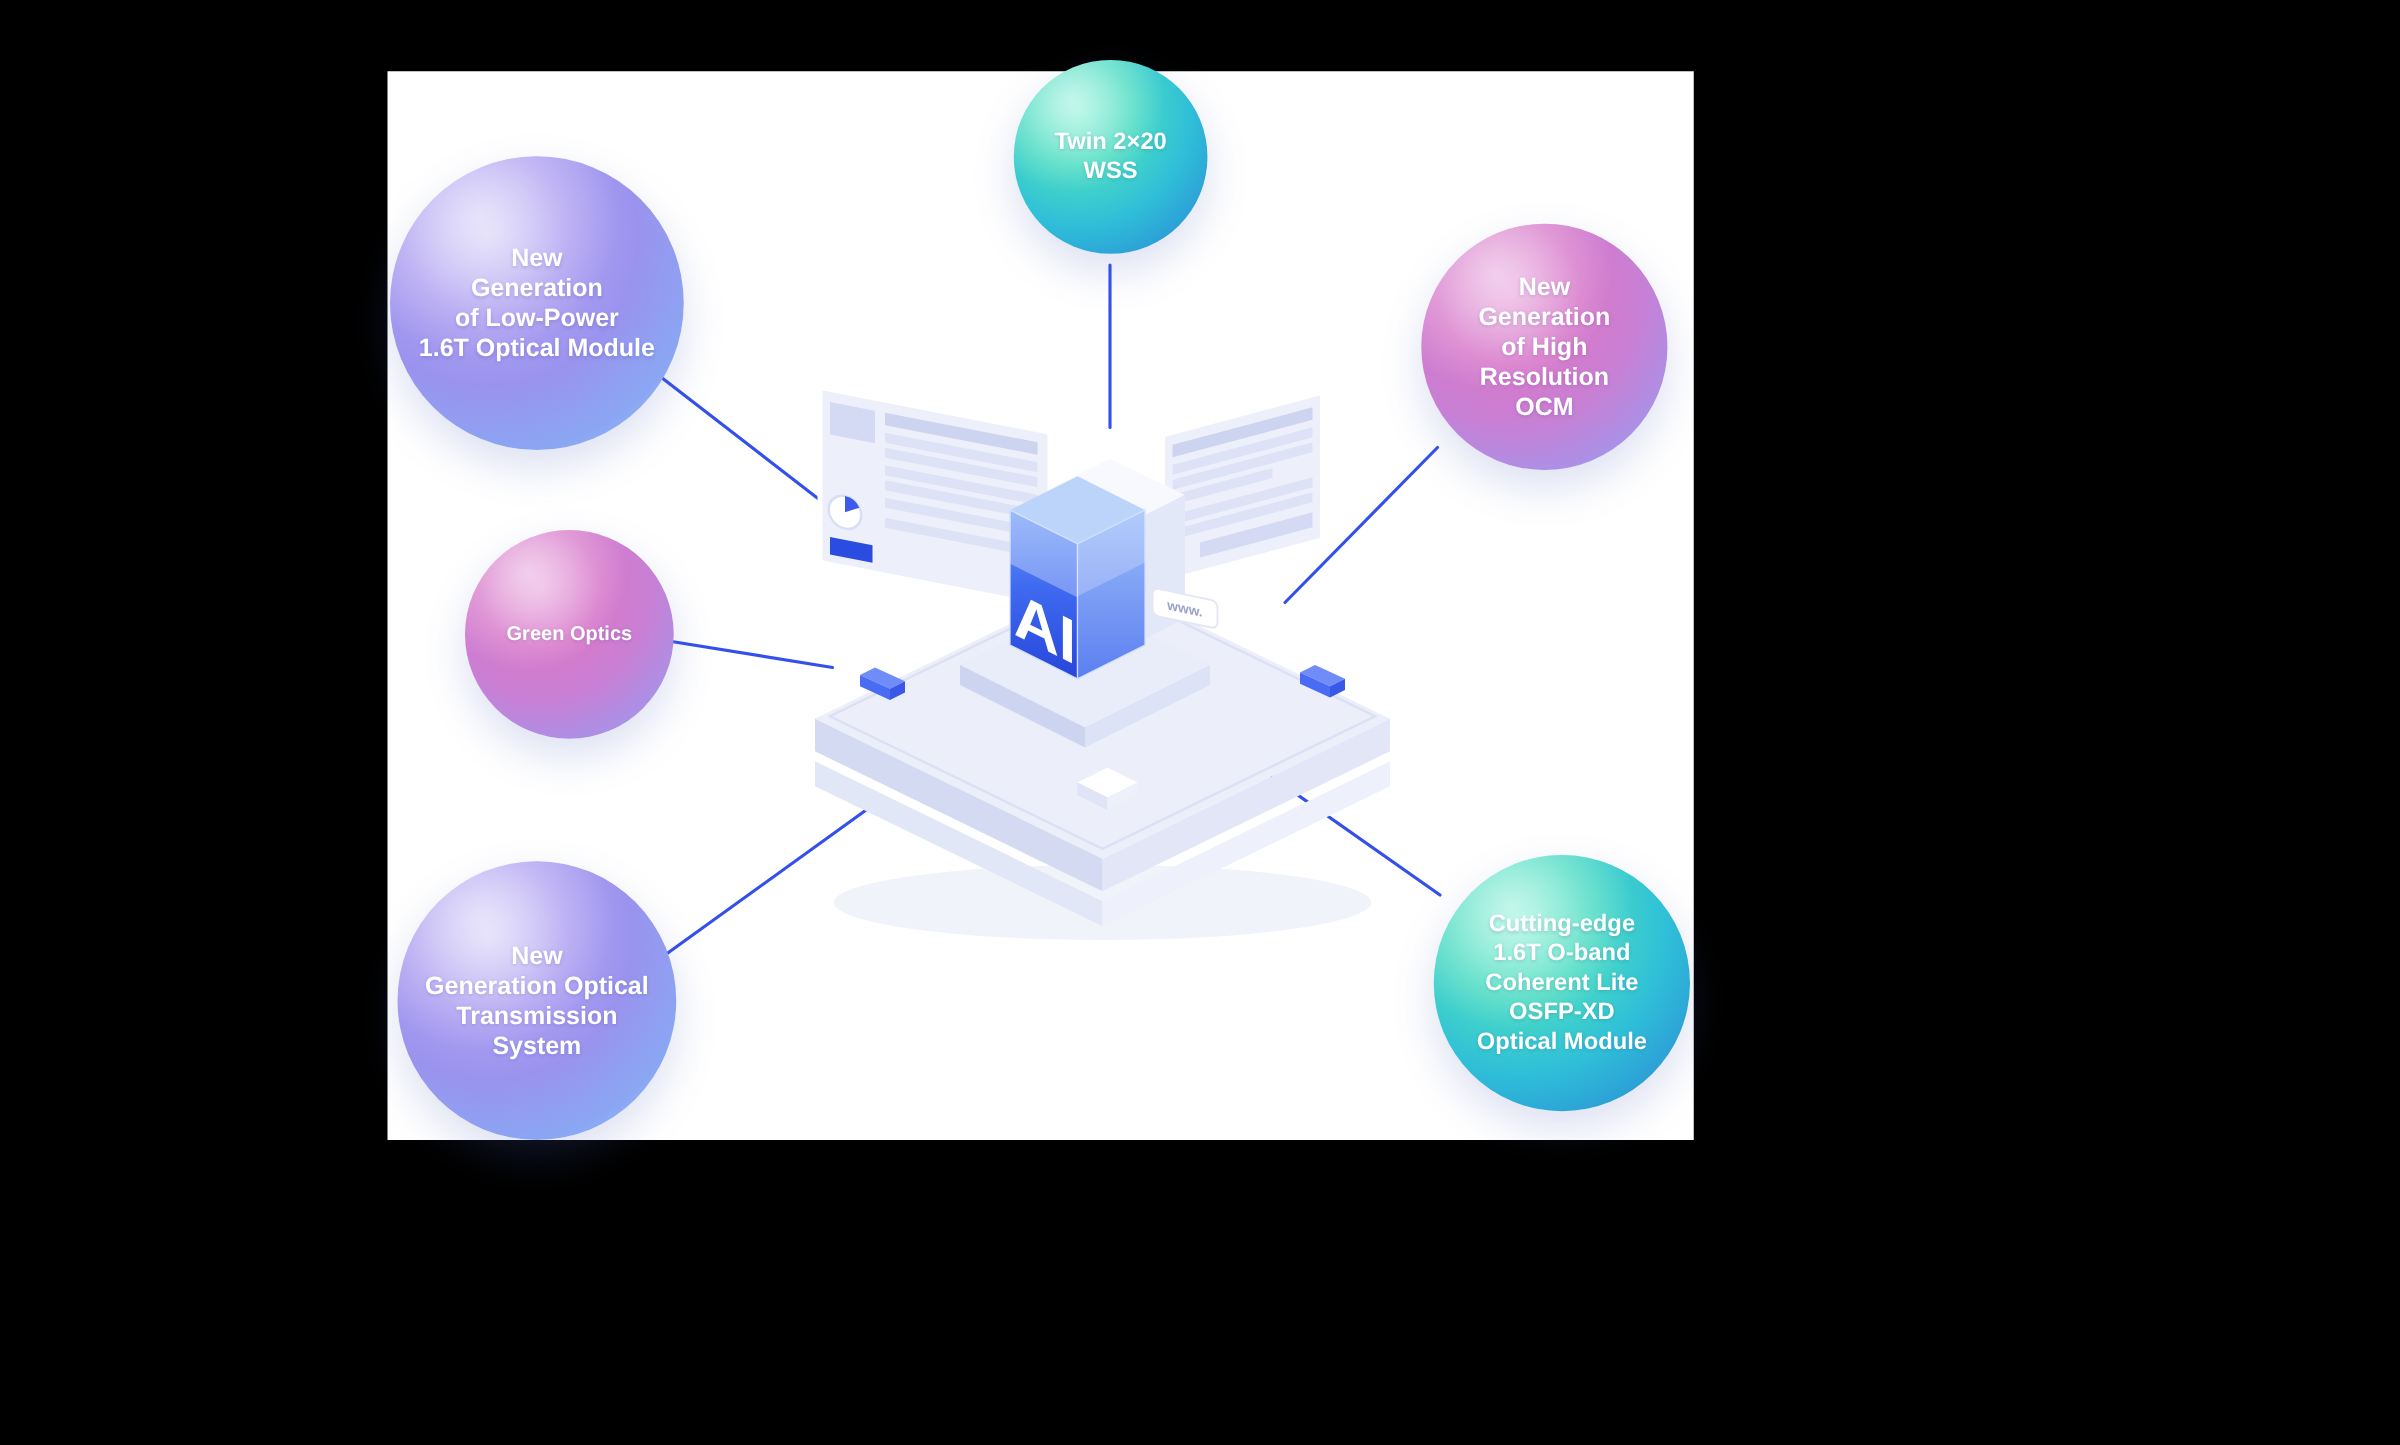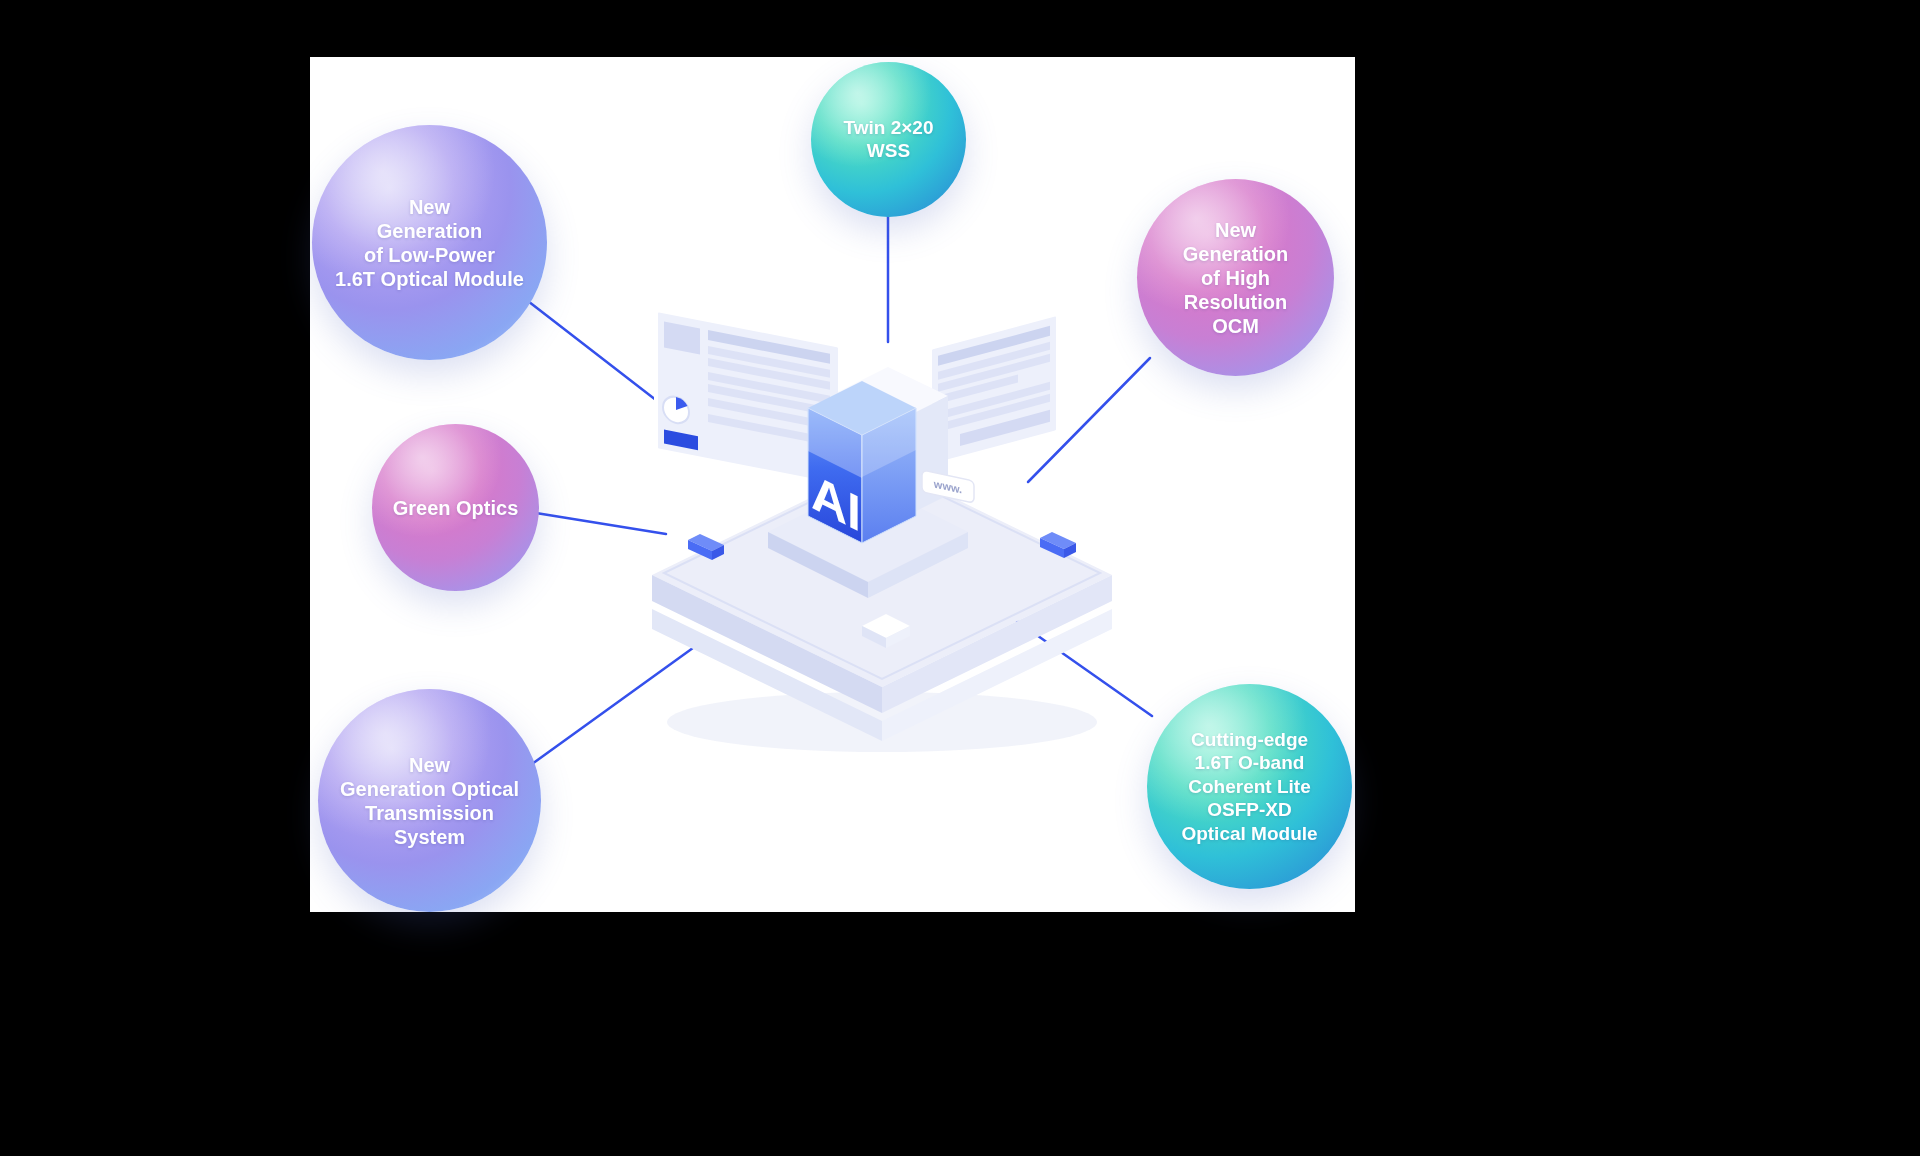--- a/index.html
+++ b/index.html
@@ -35,26 +35,26 @@
   }
   .grad-teal{
     background:radial-gradient(circle at 33% 27%, #86f0d4 0%, #4cdcc2 28%, #2fc0d8 58%, #2b96d6 86%, #4fb2e8 100%);
   }
   .grad-pink{
     background:radial-gradient(circle at 36% 28%, #e6a0da 0%, #d779ca 30%, #c87fd4 55%, #a892e8 80%, #9fb0f2 100%);
   }
   
   .node-low-power   {left:312px; top:125px; width:235px; height:235px;}
   .node-low-power .label{font-size:20px;}
-  .node-twin-wss    {left:811px; top:62px;  width:155px; height:155px;align-items:center;}
+  .node-twin-wss    {left:811px; top:48px;  width:155px; height:155px;align-items:center;}
   .node-twin-wss .label{font-size:19px;}
   .node-ocm         {left:1137px;top:179px; width:197px; height:197px;}
   .node-ocm .label{font-size:20px;}
   .node-green-optics{left:372px; top:424px; width:167px; height:167px;}
-  .node-green-optics .label{font-size:20px;}
+  .node-green-optics .label{font-size:16px;}
   .node-transmission{left:318px; top:689px; width:223px; height:223px;}
   .node-transmission .label{font-size:20px;}
   .node-cutting-edge{left:1147px;top:684px; width:205px; height:205px;}
   .node-cutting-edge .label{font-size:19px;line-height:1.24;}
 </style>
 </head>
 <body>
 
 <div class="panel"></div>
 

